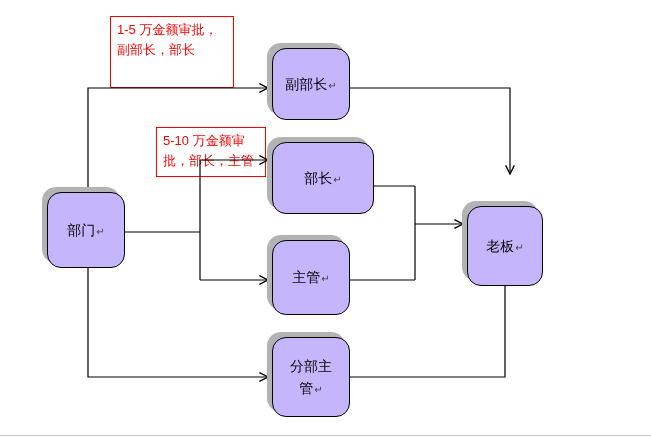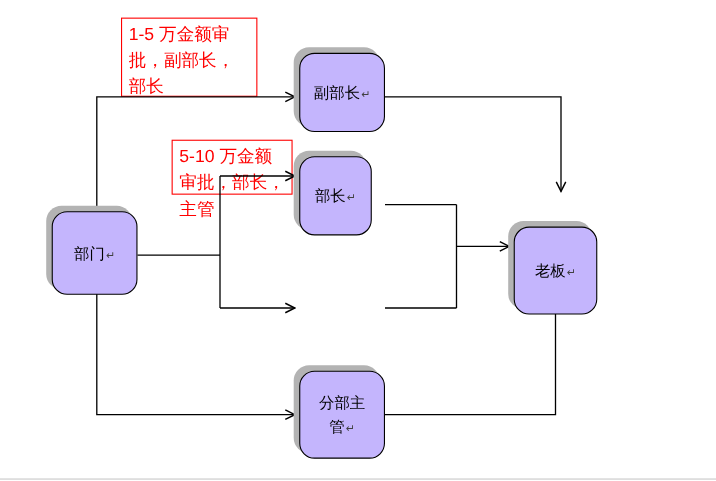--- a/index.html
+++ b/index.html
@@ -38,21 +38,21 @@
     color: #404040;
     margin-left: 1px;
   }
   .node.narrow .label-wrap { display: inline-block; max-width: 52px; }
   
   .callout {
     position: absolute;
     border: 1px solid #ff0000;
     background: #ffffff;
     color: #ff0000;
-    font-size: 16px;
+    font-size: 13px;
     line-height: 1.5;
     padding: 3px 6px;
     z-index: 1;
     box-sizing: border-box;
   }
   .lines {
     position: absolute;
     left: 0; top: 0;
     width: 651px;
     height: 437px;
@@ -119,26 +119,31 @@
       <span>部门</span><span class="mark">↵</span>
     </span>
   </div>
 
   <div class="node" style="left:272px; top:48px; width:78px; height:72px;">
     <span class="label-wrap">
       <span>副部长</span><span class="mark">↵</span>
     </span>
   </div>
 
-  <div class="node" style="left:272px; top:142px; width:66px; height:72px;">
+  <div class="node" style="left:272px; top:142px; width:102px; height:72px;">
     <span class="label-wrap">
       <span>部长</span><span class="mark">↵</span>
     </span>
   </div>
 
+  <div class="node" style="left:272px; top:240px; width:78px; height:75px;">
+    <span class="label-wrap">
+      <span>主管</span><span class="mark">↵</span>
+    </span>
+  </div>
 
   <div class="node narrow" style="left:272px; top:337px; width:78px; height:80px;">
     <span class="label-wrap">
       <span>分部主管</span><span class="mark">↵</span>
     </span>
   </div>
 
   <div class="node" style="left:467px; top:178px; width:76px; height:80px;margin-top:28px;">
     <span class="label-wrap">
       <span>老板</span><span class="mark">↵</span>

